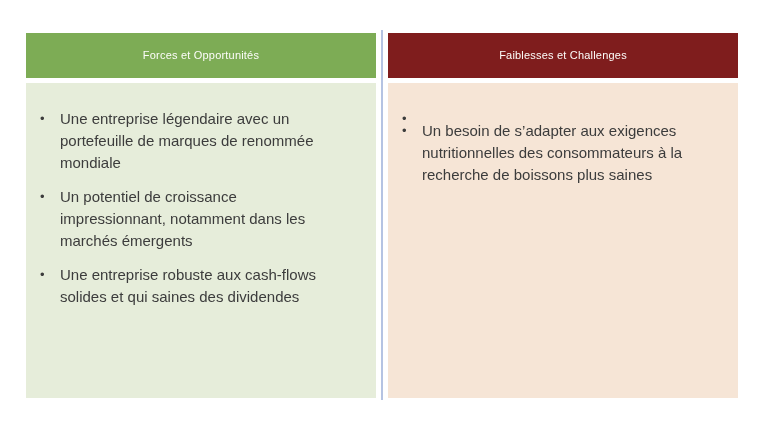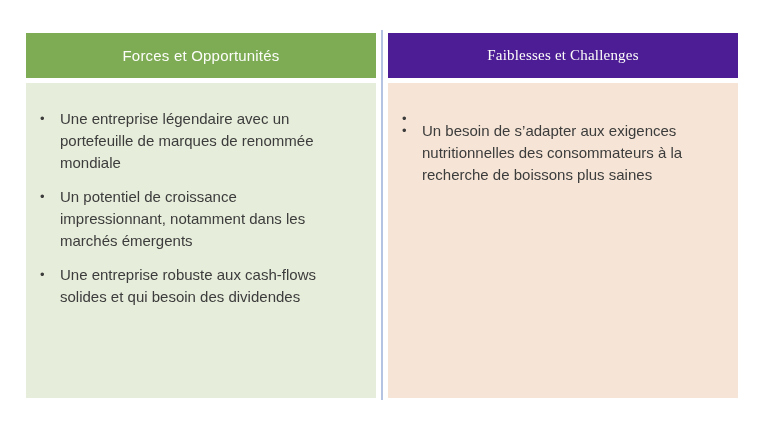--- a/index.html
+++ b/index.html
@@ -15,21 +15,21 @@
     background: #ffffff;
     overflow: hidden;
   }
   .col-header {
     position: absolute;
     top: 33px;
     width: 350px;
     height: 45px;
     line-height: 45px;
     text-align: center;
-    font-size: 15px;
+    font-size: 11px;
     color: #fdfdfa;
     letter-spacing: 0.2px;
   }
   .col-header.left  { left: 26px; }
   .col-header.right { left: 388px; }
   .col-body {
     position: absolute;
     top: 83px;
     width: 350px;
     height: 315px;
@@ -64,36 +64,36 @@
     color: #3c3c3c;
   }
 </style>
 </head>
 <body>
 
 <div class="slide">
 
   <div class="col-header left" style="background-color: rgb(125, 172, 85);">Forces et Opportunités</div>
 
-  <div class="col-header right" style="background-color: #4c1d95; font-family: Liberation Serif, serif;">Faiblesses et Challenges</div>
+  <div class="col-header right" style="background-color: #7f1d1d;">Faiblesses et Challenges</div>
 
   <div class="divider" style="background-color: rgb(181, 195, 226);"></div>
 
   <div class="col-body left" style="background-color: rgb(230, 237, 218);">
     <div class="bullet">
       <span class="dot">•</span>
       <span>Une entreprise légendaire avec un portefeuille de marques de renommée mondiale</span>
     </div>
     <div class="bullet">
       <span class="dot">•</span>
       <span>Un potentiel de croissance impressionnant, notamment dans les marchés émergents</span>
     </div>
     <div class="bullet">
       <span class="dot">•</span>
-      <span>Une entreprise robuste aux cash-flows solides et qui besoin des dividendes</span>
+      <span>Une entreprise robuste aux cash-flows solides et qui saines des dividendes</span>
     </div>
   </div>
 
   <div class="col-body right" style="background-color: rgb(246, 229, 214);">
     <div class="bullet">
       <span class="dot">•</span>
     </div>
     <div class="bullet">
       <span class="dot">•</span>
       <span>Un besoin de s’adapter aux exigences nutritionnelles des consommateurs à la recherche de boissons plus saines</span>

